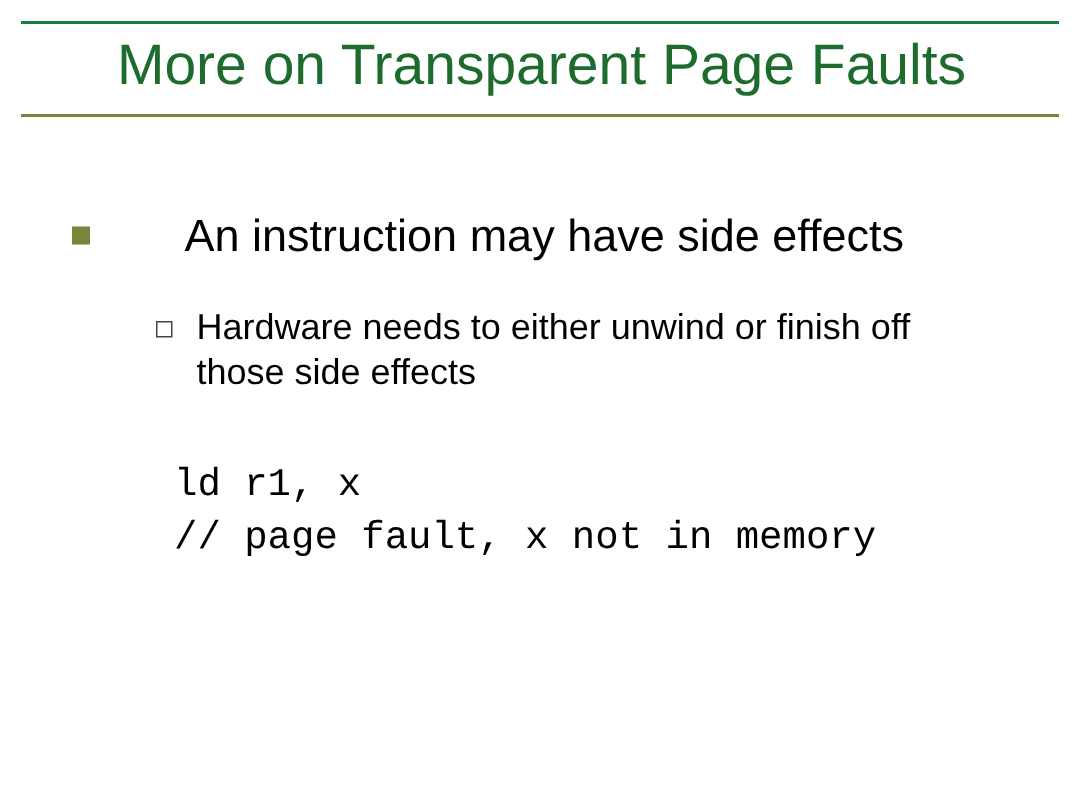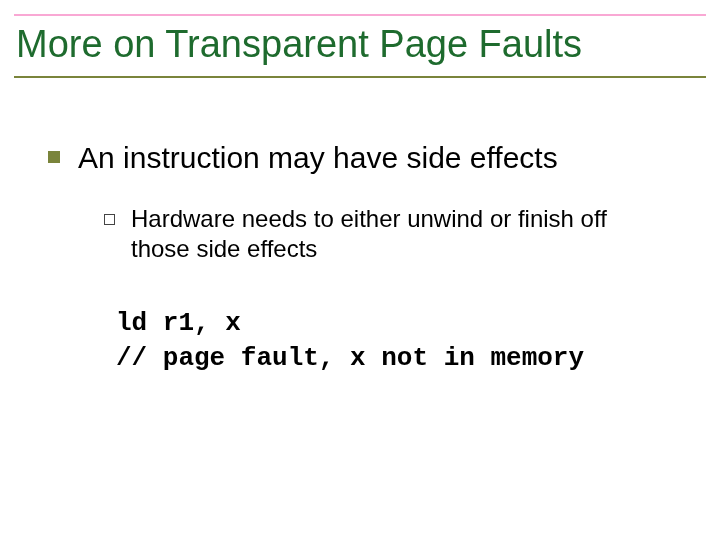--- a/index.html
+++ b/index.html
@@ -16,23 +16,24 @@
     position: relative;
     width: 720px;
     height: 540px;
     box-sizing: border-box;
   }
   .title-wrap {
     position: absolute;
     left: 14px;
     right: 14px;
     top: 14px;
-    border-top: 2px solid #f9a8d4;
+    border-top: 2px solid #15803d;
     border-bottom: 2px solid #7a843b;
     padding: 8px 0 10px 0;
+    text-align: center;
   }
   .title {
     font-size: 38px;
     line-height: 1.1;
     color: #1e6b2e;
     font-weight: 400;
     margin: 0;
     padding-left: 2px;
   }
   .body {
@@ -40,20 +41,21 @@
     left: 48px;
     right: 40px;
     top: 140px;
   }
   .l1 {
     margin: 0 0 14px 0;
   }
   .l1-row {
     display: flex;
     align-items: flex-start;
+    gap: 45px;
   }
   .bullet-sq {
     width: 12px;
     height: 12px;
     background: #7a843b;
     flex: 0 0 auto;
     margin-top: 11px;
     margin-right: 18px;
   }
   .l1-text {
@@ -79,21 +81,21 @@
   }
   .l2-text {
     font-size: 24px;
     line-height: 1.25;
     max-width: 540px;
   }
   .code-block {
     margin: 42px 0 0 68px;
     font-family: "Courier New", Courier, monospace;
     font-size: 26px;
-    font-weight: bold;
+    font-weight: normal;
     line-height: 1.35;
     white-space: pre;
   }
 </style>
 </head>
 <body>
 
 <div class="slide">
 
   <div class="title-wrap">

